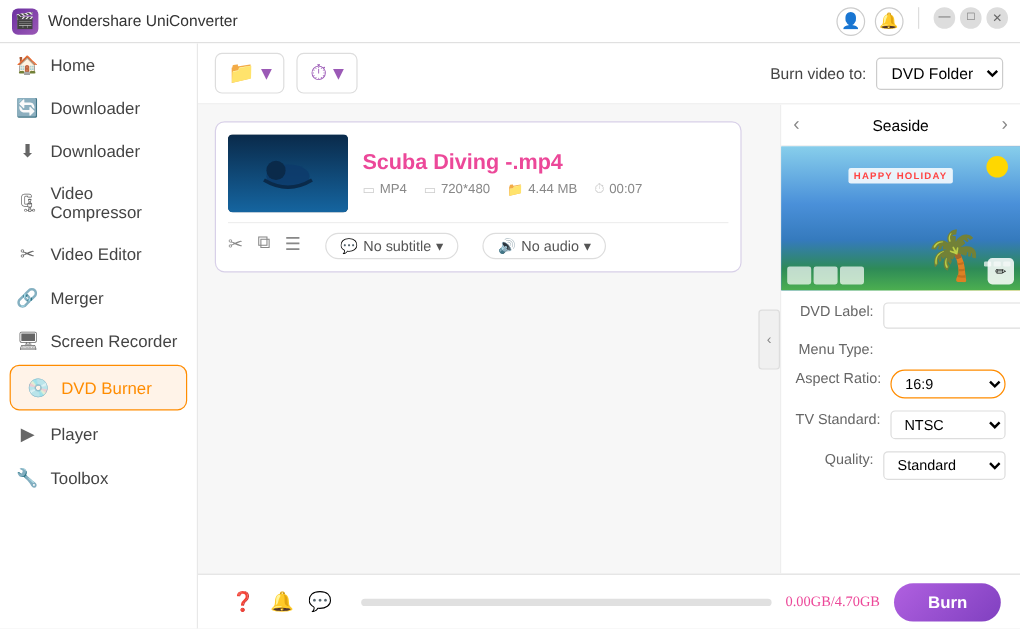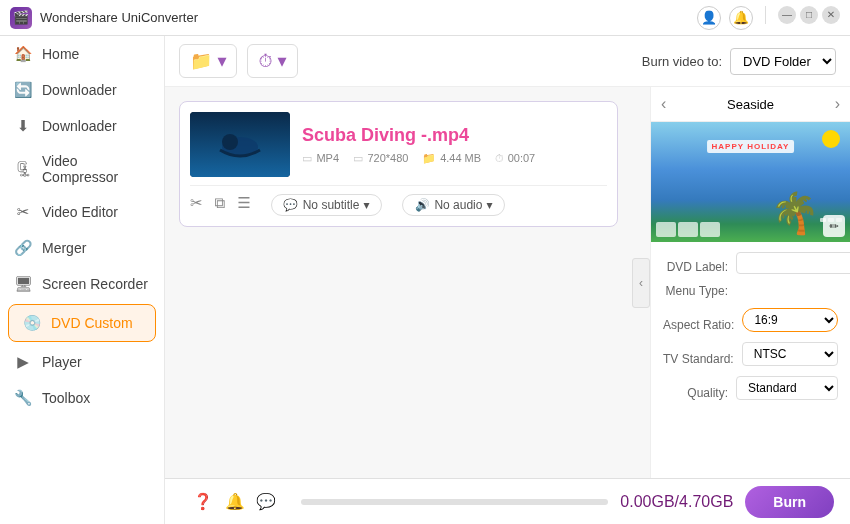--- a/index.html
+++ b/index.html
@@ -88,38 +88,38 @@
     .preview-edit-btn {
       position: absolute; bottom: 5px; right: 5px; background: rgba(255,255,255,0.85); border: none; border-radius: 4px;
       width: 22px; height: 22px; display: flex; align-items: center; justify-content: center; cursor: pointer; font-size: 11px;
     }
     .preview-cards {
       position: absolute; bottom: 5px; left: 5px; display: flex; gap: 2px;
     }
     .mini-card { width: 20px; height: 15px; background: rgba(255,255,255,0.7); border-radius: 2px; }
 
     .settings-panel { padding: 10px 12px; display: flex; flex-direction: column; gap: 10px; }
-    .setting-row { display: flex; align-items: flex-end; gap: 8px; }
+    .setting-row { display: flex; align-items: flex-start; gap: 8px; }
     .setting-label { font-size: 12px; color: #666; min-width: 65px; text-align: right; flex-shrink: 0; }
     .setting-input {
       flex: 1; border: 1px solid #ddd; border-radius: 4px; padding: 3px 7px; font-size: 12px; background: #fff;
     }
     .setting-select {
       flex: 1; border: 1px solid #ddd; border-radius: 4px; padding: 3px 7px; font-size: 12px; background: #fff; cursor: pointer;
     }
     .setting-select.highlighted { border: 1.5px solid #ff8c00; border-radius: 12px; padding: 3px 7px; background: #fff; }
 
     .collapse-btn { width: 18px; height: 50px; background: #f0f0f0; border: 1px solid #ddd; cursor: pointer; display: flex; align-items: center; justify-content: center; align-self: center; border-radius: 3px; color: #888; font-size: 12px; flex-shrink: 0; }
 
     .bottom-bar {
       height: 46px; background: #fff; border-top: 1px solid #e0e0e0; display: flex; align-items: center; padding: 0 16px; gap: 12px; flex-shrink: 0;
     }
     .progress-bar-bg { flex: 1; height: 6px; background: #e0e0e0; border-radius: 3px; }
     .progress-bar-fill { height: 100%; background: #c8a0e8; border-radius: 3px; width: 0%; }
-    .progress-text { font-size: 16px; color: #701a75; }
+    .progress-text { font-size: 12px; color: #ec4899; font-family: Liberation Serif, serif; }
     .dvd-select-wrap { display: flex; align-items: center; gap: 4px; }
     .dvd-select { border: 1px solid #ccc; border-radius: 4px; padding: 4px 8px; font-size: 12px; background: #fff; cursor: pointer; }
     .burn-btn {
       background: linear-gradient(135deg, #b060e0, #8040c0); color: #fff; border: none; border-radius: 20px;
       padding: 8px 28px; font-size: 14px; cursor: pointer; font-weight: 600;
     }
 
     .bottom-icons { display: flex; align-items: center; gap: 12px; padding: 0 12px; }
     .bottom-icon { font-size: 16px; color: #888; cursor: pointer; }
   </style>
@@ -167,21 +167,21 @@
     <div class="sidebar-item">
       <span class="sidebar-icon">🔗</span>
       <span class="sidebar-label">Merger</span>
     </div>
     <div class="sidebar-item">
       <span class="sidebar-icon">🖥</span>
       <span class="sidebar-label">Screen Recorder</span>
     </div>
     <div class="sidebar-item active">
       <span class="sidebar-icon">💿</span>
-      <span class="sidebar-label">DVD Custom</span>
+      <span class="sidebar-label">DVD Burner</span>
     </div>
     <div class="sidebar-item">
       <span class="sidebar-icon">▶</span>
       <span class="sidebar-label">Player</span>
     </div>
     <div class="sidebar-item">
       <span class="sidebar-icon">🔧</span>
       <span class="sidebar-label">Toolbox</span>
     </div>
   </div>

